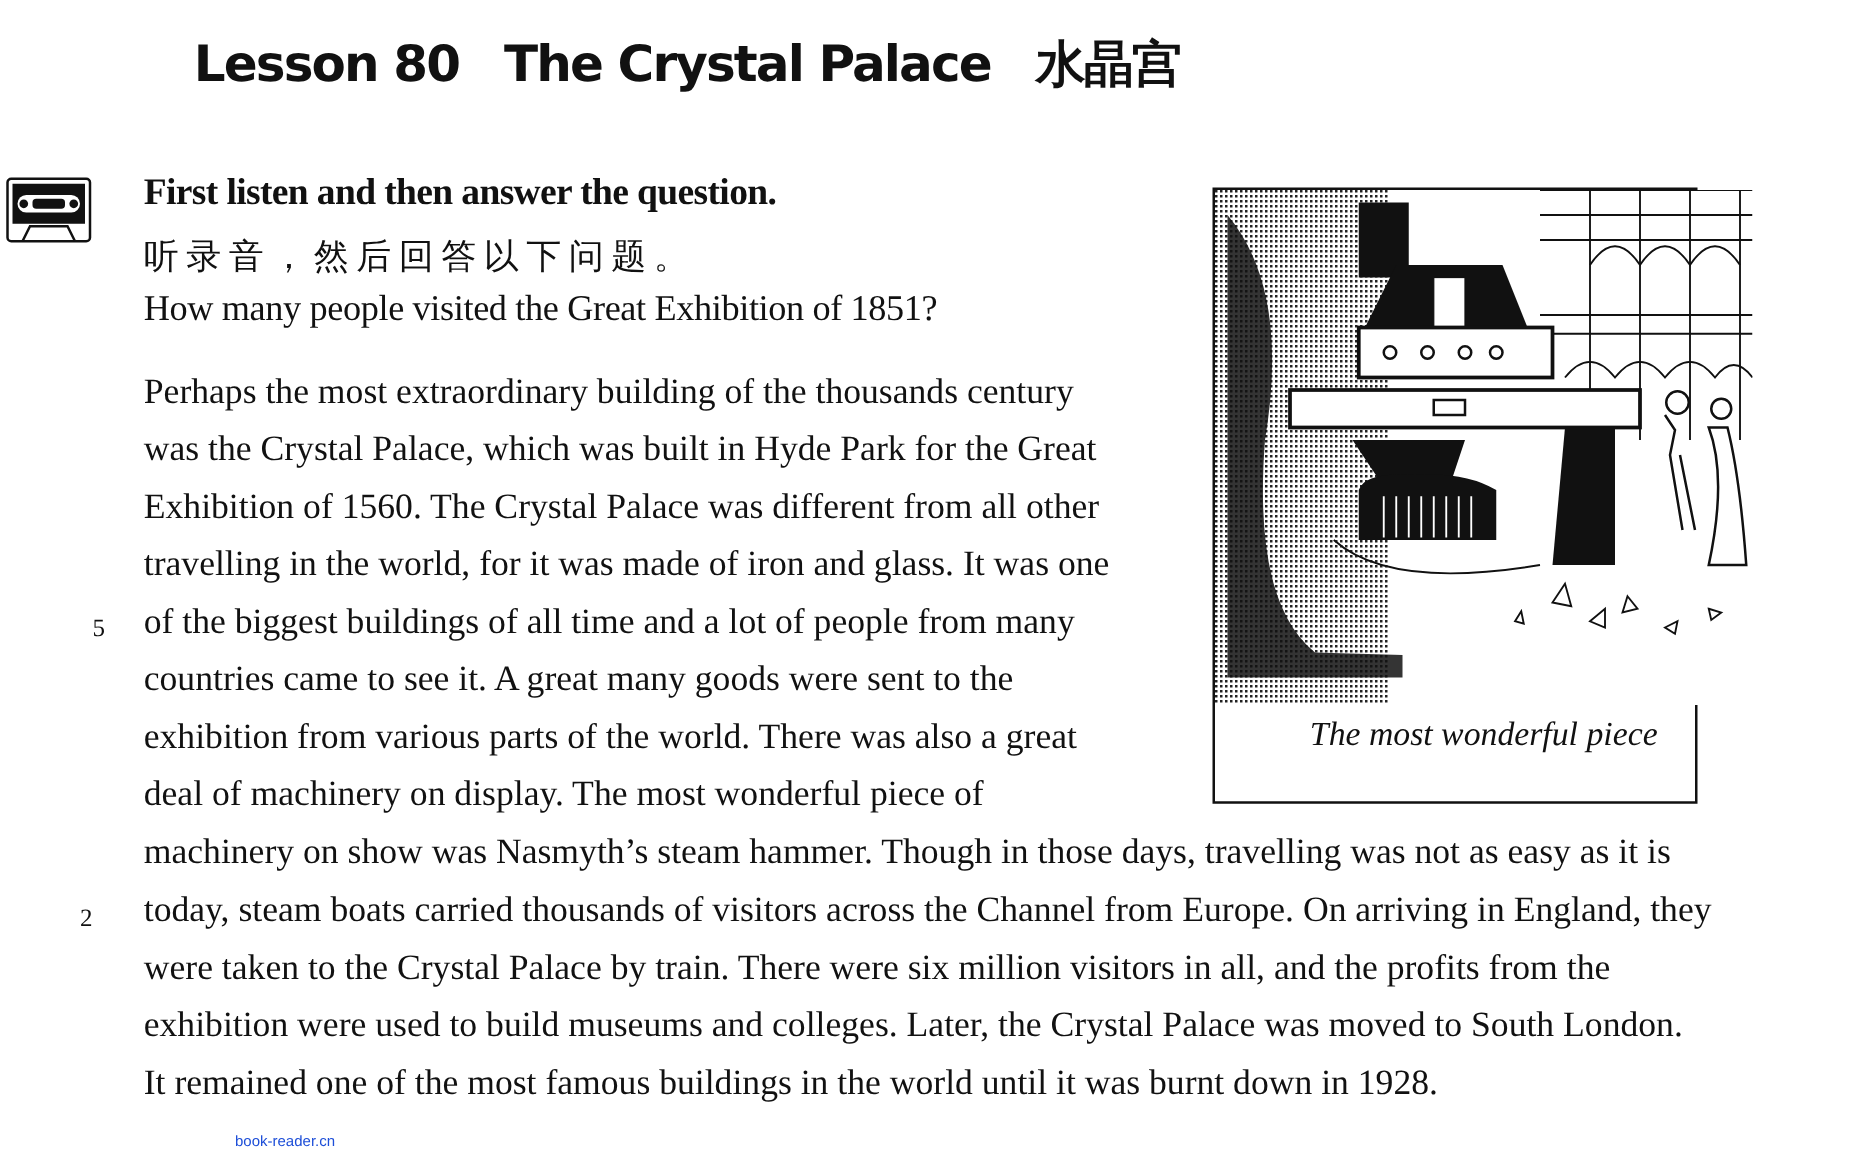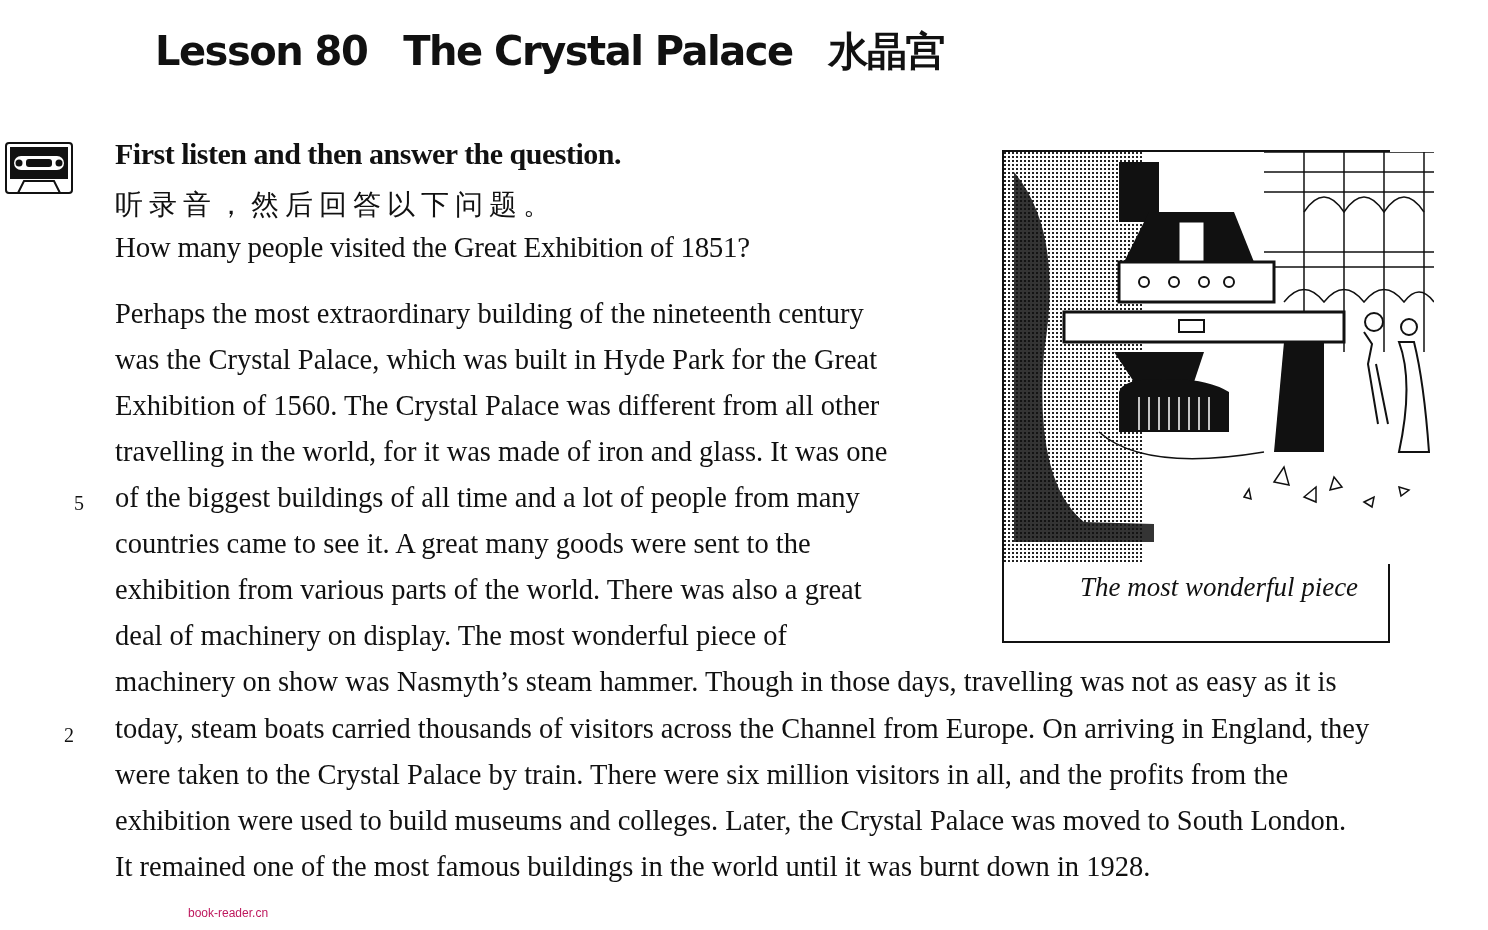--- a/index.html
+++ b/index.html
@@ -8,45 +8,45 @@
   .title span { margin-right:36px; }
   .cassette { position:absolute; left:4px; top:140px; width:70px; height:56px; }
   .serif { font-family:"Liberation Serif", serif; }
   .instr { position:absolute; left:115px; top:137px; font-size:30px; font-weight:bold; letter-spacing:-0.5px; }
   .instr-cn { position:absolute; left:115px; top:186px; font-size:28px; font-family:"DejaVu Serif", serif; letter-spacing:6px; }
   .question { position:absolute; left:115px; top:231px; font-size:29px; letter-spacing:-0.3px; }
   .line { position:absolute; left:115px; font-size:28.5px; white-space:nowrap; text-align:justify; }
   .short { width:815px; }
   .long { width:1322px; }
   .lnum { position:absolute; font-size:20px; }
-  .figure { position:absolute; left:1002px; top:150px; width:388px; height:493px; border:2px solid #111; box-sizing:border-box;padding-left:28px; }
+  .figure { position:absolute; left:970px; top:150px; width:388px; height:493px; border:2px solid #111; box-sizing:border-box;padding-left:28px; }
   .art { position:absolute; left:0; top:0; width:430px; height:412px; }
   .caption { position:absolute; left:0; top:420px; width:430px; text-align:center; font-style:italic; font-size:27px; line-height:31px; font-family:"Liberation Serif", serif; }
-  .watermark { position:absolute; left:188px; top:906px; font-size:12px; color:#be185d; font-family:"Liberation Sans", sans-serif; }
+  .watermark { position:absolute; left:188px; top:906px; font-size:12px; color:#1d4ed8; font-family:"Liberation Sans", sans-serif; }
 </style>
 </head>
 <body>
 
 <div class="title"><span>Lesson 80</span><span>The Crystal Palace</span><span style="margin-right:0">水晶宫</span></div>
 
 <svg class="cassette" viewBox="0 0 70 56">
   <rect x="2" y="3" width="66" height="50" rx="3" fill="#fff" stroke="#111" stroke-width="2"></rect>
   <rect x="6" y="7" width="58" height="32" fill="#111"></rect>
   <rect x="10" y="16" width="50" height="14" rx="7" fill="#fff"></rect>
   <rect x="22" y="19" width="26" height="8" rx="3" fill="#111"></rect>
   <circle cx="15" cy="23" r="3.5" fill="#111"></circle>
   <circle cx="55" cy="23" r="3.5" fill="#111"></circle>
   <path d="M14 53 L20 41 L50 41 L56 53" fill="none" stroke="#111" stroke-width="2"></path>
 </svg>
 
 <div class="instr serif">First listen and then answer the question.</div>
 <div class="instr-cn">听录音，然后回答以下问题。</div>
 <div class="question serif">How many people visited the Great Exhibition of 1851?</div>
 
-<div class="line serif short" style="top:298px">Perhaps the most extraordinary building of the nineteenth century</div>
+<div class="line serif short" style="top:298px">Perhaps the most extraordinary building of the thousands century</div>
 <div class="line serif short" style="top:344px">was the Crystal Palace, which was built in Hyde Park for the Great</div>
 <div class="line serif short" style="top:390px">Exhibition of 1560. The Crystal Palace was different from all other</div>
 <div class="line serif short" style="top:436px">travelling in the world, for it was made of iron and glass. It was one</div>
 <div class="lnum serif" style="left:74px; top:492px">5</div>
 <div class="line serif short" style="top:482px">of the biggest buildings of all time and a lot of people from many</div>
 <div class="line serif short" style="top:528px">countries came to see it. A great many goods were sent to the</div>
 <div class="line serif short" style="top:574px">exhibition from various parts of the world. There was also a great</div>
 <div class="line serif short" style="top:620px">deal of machinery on display. The most wonderful piece of</div>
 <div class="line serif long" style="top:666px">machinery on show was Nasmyth’s steam hammer. Though in those days, travelling was not as easy as it is</div>
 <div class="lnum serif" style="left:64px; top:724px">2</div>

